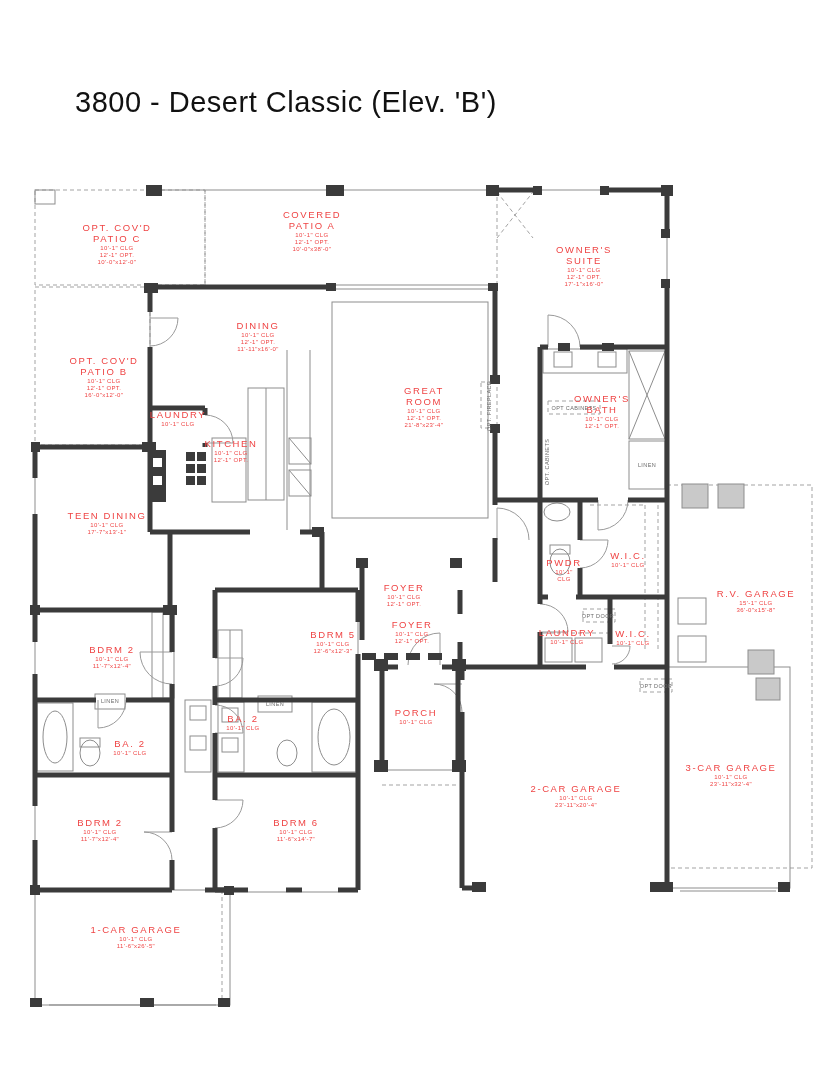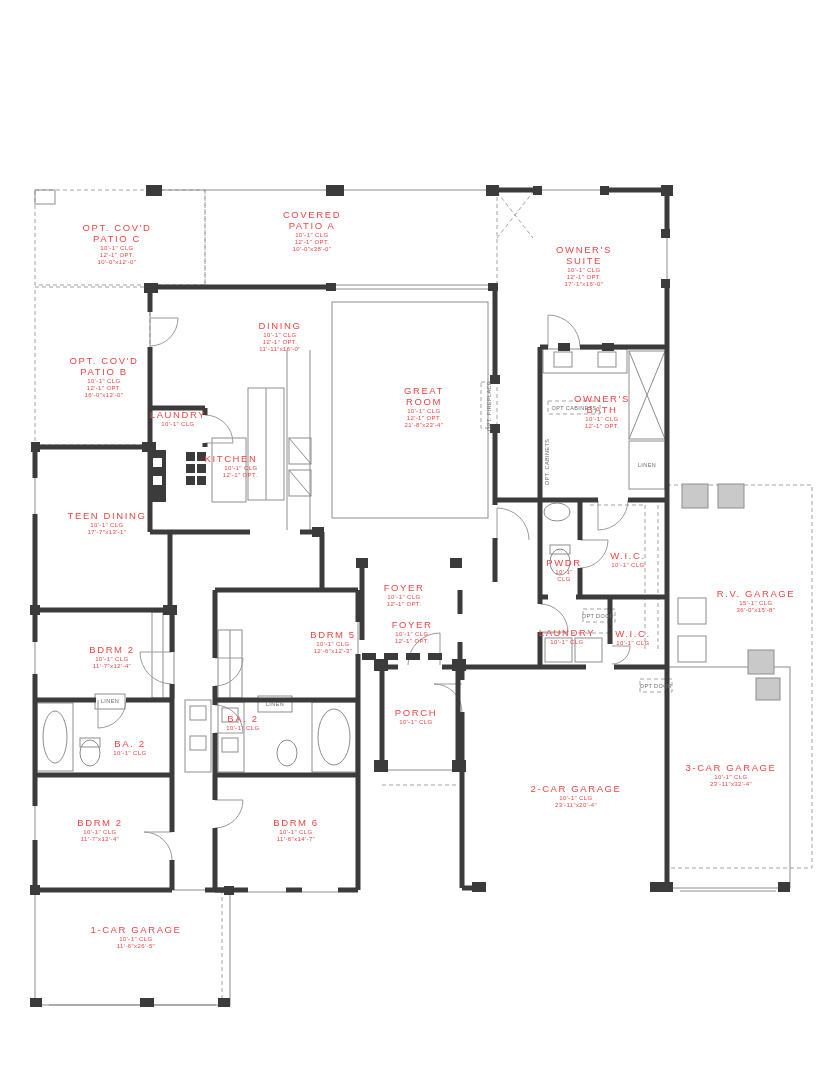--- a/index.html
+++ b/index.html
@@ -14,20 +14,21 @@
   .room-name{font-size:9.5px;letter-spacing:1.6px;}
   .room-sub{font-size:6px;letter-spacing:0.4px;line-height:1.2;}
   .small-label{position:absolute;font-size:5.5px;letter-spacing:0.4px;color:#6a6a6a;
                white-space:nowrap;}
 </style>
 </head>
 <body>
 
 <div class="page">
 
+  <div class="plan-title">3800 - Desert Classic (Elev. 'B')</div>
 
   <svg id="drawing" width="835" height="1080" viewBox="0 0 835 1080">
 
     <g stroke="#a3a3a3" stroke-width="1" fill="none" stroke-dasharray="4 3">
       <rect x="35" y="190" width="170" height="95"></rect>
       <rect x="35" y="287" width="115" height="158"></rect>
       <line x1="205" y1="190" x2="205" y2="285"></line>
 
       <rect x="667" y="485" width="145" height="383"></rect>
 
@@ -274,38 +275,38 @@
         <div class="room-sub">12'-1" OPT.</div>
         <div class="room-sub">17'-1"x16'-0"</div>
       </div>
       <div class="room-label" style="left: 104px; top: 378px;">
         <div class="room-name">OPT. COV'D</div>
         <div class="room-name">PATIO B</div>
         <div class="room-sub">10'-1" CLG</div>
         <div class="room-sub">12'-1" OPT.</div>
         <div class="room-sub">16'-0"x12'-0"</div>
       </div>
-      <div class="room-label" style="left: 258px; top: 337px; margin-left: 22px;">
+      <div class="room-label" style="left: 258px; top: 337px;">
         <div class="room-name">DINING</div>
         <div class="room-sub">10'-1" CLG</div>
         <div class="room-sub">12'-1" OPT.</div>
         <div class="room-sub">11'-11"x16'-0"</div>
       </div>
       <div class="room-label" style="left: 424px; top: 408px;">
         <div class="room-name">GREAT</div>
         <div class="room-name">ROOM</div>
         <div class="room-sub">10'-1" CLG</div>
         <div class="room-sub">12'-1" OPT.</div>
         <div class="room-sub">21'-8"x23'-4"</div>
       </div>
       <div class="room-label" style="left: 178px; top: 419px;">
         <div class="room-name">LAUNDRY</div>
         <div class="room-sub">10'-1" CLG</div>
       </div>
-      <div class="room-label" style="left: 231px; top: 467px; text-align: right;">
+      <div class="room-label" style="left: 231px; top: 452px;">
         <div class="room-name">KITCHEN</div>
         <div class="room-sub">10'-1" CLG</div>
         <div class="room-sub">12'-1" OPT.</div>
       </div>
       <div class="room-label" style="left: 602px; top: 412px;">
         <div class="room-name">OWNER'S</div>
         <div class="room-name">BATH</div>
         <div class="room-sub">10'-1" CLG</div>
         <div class="room-sub">12'-1" OPT.</div>
       </div>

